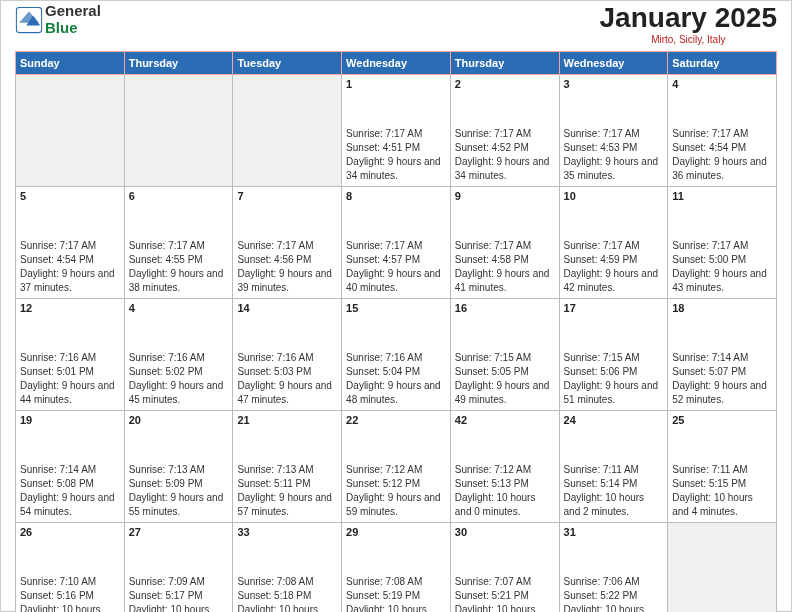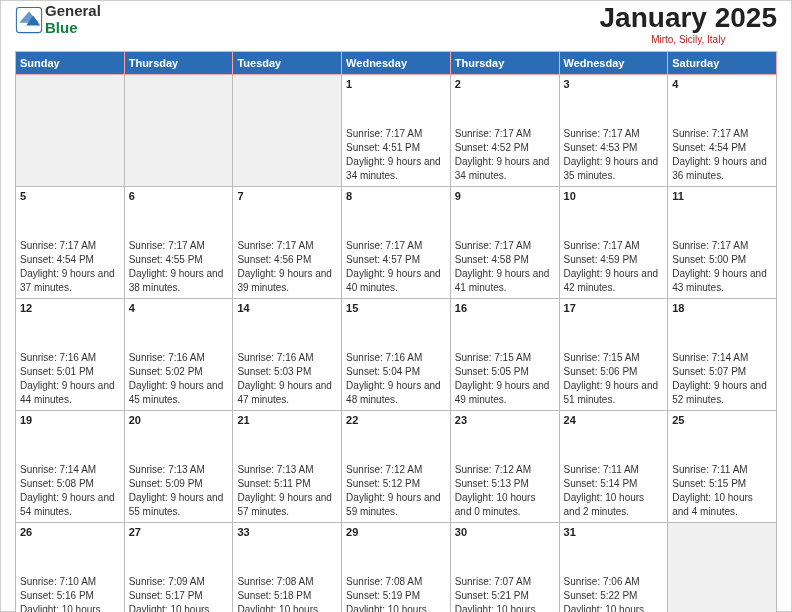--- a/index.html
+++ b/index.html
@@ -233,21 +233,21 @@
           </td>
           <td>
             <span class="day-num">21</span>
             <div class="day-info">Sunrise: 7:13 AM<br>Sunset: 5:11 PM<br>Daylight: 9 hours and 57 minutes.</div>
           </td>
           <td>
             <span class="day-num">22</span>
             <div class="day-info">Sunrise: 7:12 AM<br>Sunset: 5:12 PM<br>Daylight: 9 hours and 59 minutes.</div>
           </td>
           <td>
-            <span class="day-num">23</span>
+            <span class="day-num">42</span>
             <div class="day-info">Sunrise: 7:12 AM<br>Sunset: 5:13 PM<br>Daylight: 10 hours and 0 minutes.</div>
           </td>
           <td>
             <span class="day-num">24</span>
             <div class="day-info">Sunrise: 7:11 AM<br>Sunset: 5:14 PM<br>Daylight: 10 hours and 2 minutes.</div>
           </td>
           <td>
             <span class="day-num">25</span>
             <div class="day-info">Sunrise: 7:11 AM<br>Sunset: 5:15 PM<br>Daylight: 10 hours and 4 minutes.</div>
           </td>

